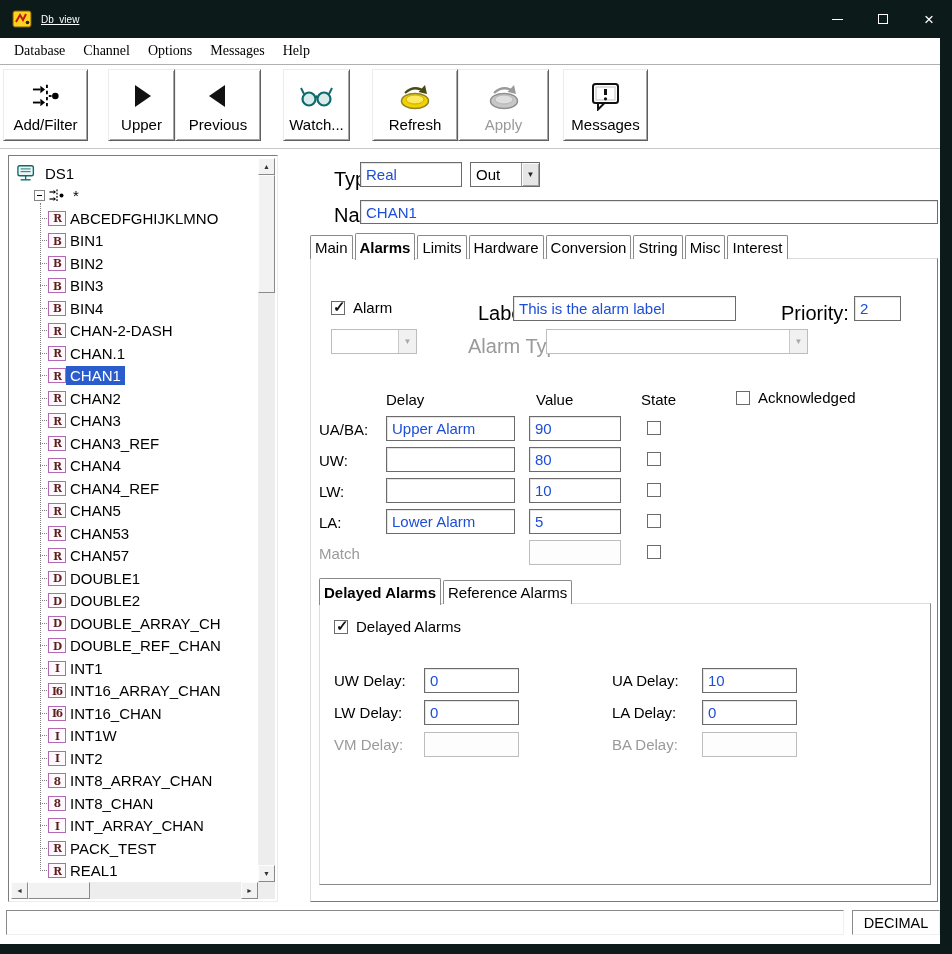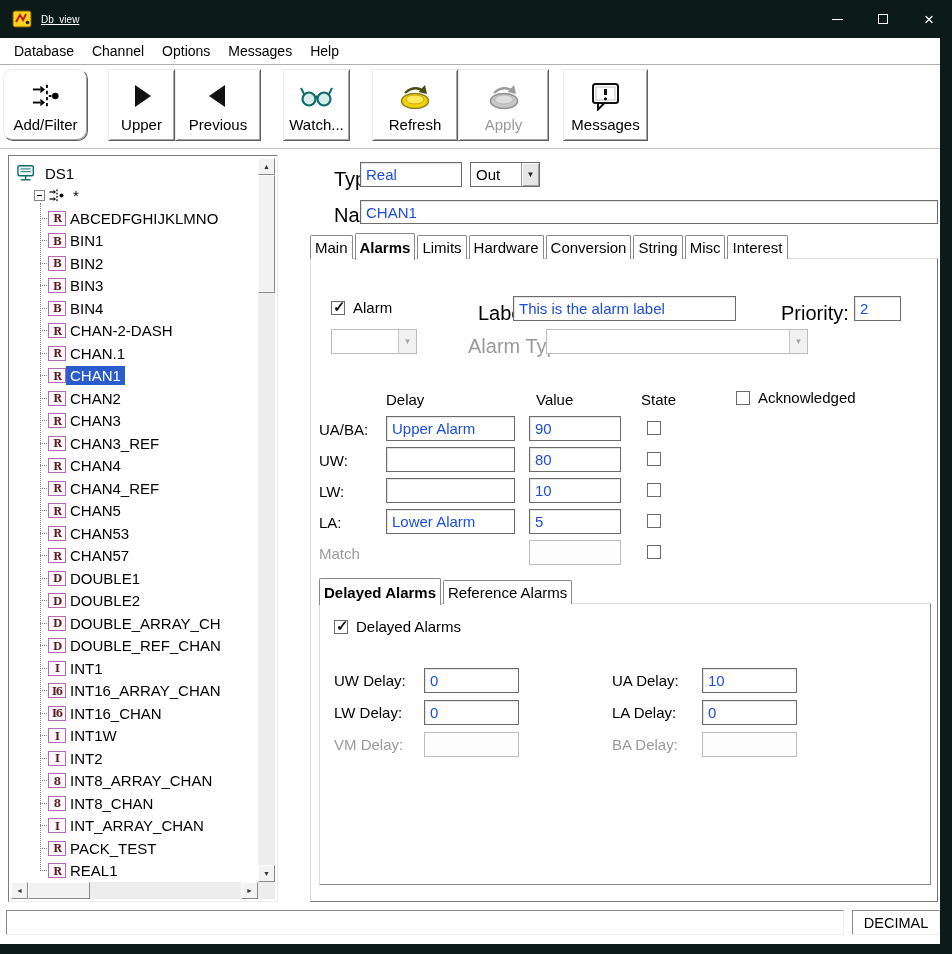--- a/index.html
+++ b/index.html
@@ -23,32 +23,32 @@
   .app-icon{margin-left:12px;width:20px;height:20px;display:inline-flex;}
   .title-text{margin-left:9px;font-size:10px;text-decoration:underline;}
   .win-controls{margin-left:auto;display:flex;height:100%;}
   .win-btn{width:46px;height:100%;display:flex;align-items:center;justify-content:center;color:#fff;cursor:default;}
   .min-glyph{width:11px;height:1px;background:#fff;display:inline-block;}
   .max-glyph{width:10px;height:10px;border:1px solid #fff;display:inline-block;}
   .close-glyph{font-size:17px;line-height:1;}
   
   .app-body{position:absolute;top:38px;left:0;width:940px;height:906px;background:#fff;}
   
-  .menubar{height:27px;display:flex;align-items:center;padding-left:5px;font-size:14px;border-bottom:1px solid #b0b0b0;}
+  .menubar{height:27px;display:flex;align-items:center;padding-left:5px;font-size:14px;border-bottom:1px solid #b0b0b0;font-family:Liberation Serif, serif;}
   .menu-item{padding:4px 9px;}
   
   .toolbar{height:84px;display:flex;align-items:flex-start;padding-top:4px;border-bottom:1px solid #c8c8c8;background:#fff;}
   .tb-btn{height:72px;background:#fff;display:flex;flex-direction:column;align-items:center;padding-top:5px;
     border:1px solid;border-color:#ececec #5f5f5f #5f5f5f #ececec;
     box-shadow:inset 1px 1px 0 #ffffff,inset -1px -1px 0 #a6a6a6;
     font-family:"Liberation Sans",sans-serif;font-size:15px;color:#000;}
   .tb-icon{height:42px;display:flex;align-items:center;justify-content:center;}
   .tb-label{font-size:15px;line-height:1;}
   .tb-btn.disabled .tb-label{color:var(--disabled_text);}
-  #btn-addfilter{width:85px;margin-left:3px;border-radius:10px;}
+  #btn-addfilter{width:85px;margin-left:3px;}
   #btn-next{width:67px;margin-left:20px;}
   #btn-prev{width:86px;}
   #btn-watch{width:67px;margin-left:22px;}
   #btn-refresh{width:86px;margin-left:22px;}
   #btn-apply{width:91px;}
   #btn-messages{width:85px;margin-left:14px;}
   
   .tree-panel{position:absolute;left:8px;top:117px;width:270px;height:747px;background:#fff;
     border:1px solid;border-color:#7c7c7c #ececec #ececec #7c7c7c;}
   .tree-view{position:absolute;left:2px;top:2px;right:20px;bottom:20px;overflow:hidden;font-size:15px;padding-top:4px;}

